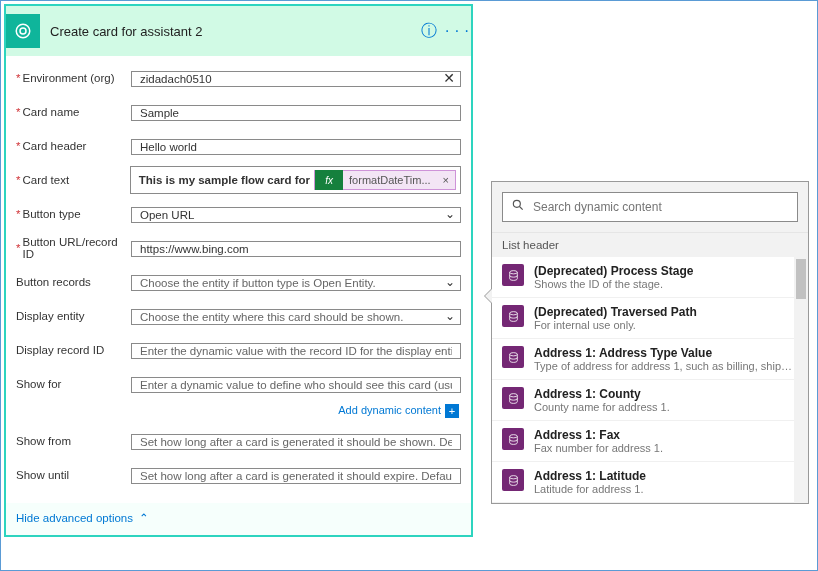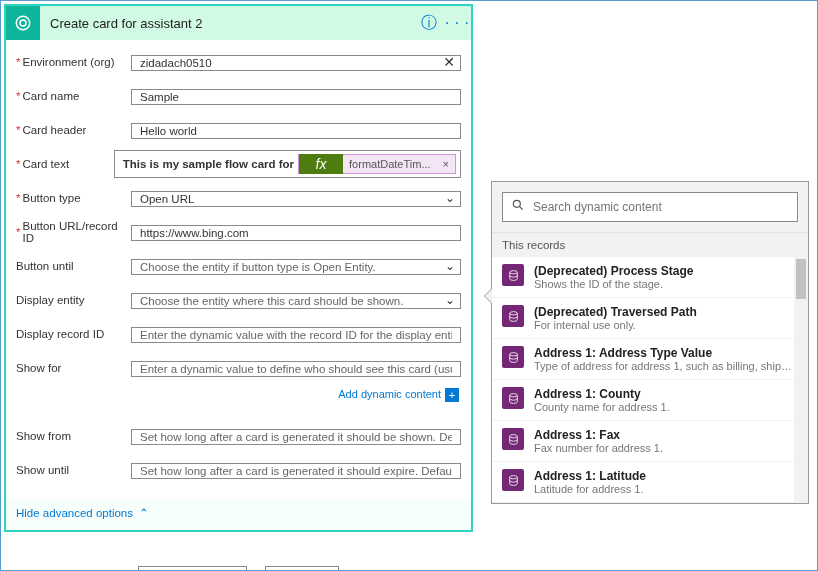--- a/index.html
+++ b/index.html
@@ -2,43 +2,43 @@
 <html><head>
 <meta charset="utf-8">
 <style>
 * { box-sizing: border-box; margin: 0; padding: 0; font-family: "Segoe UI", Arial, sans-serif; }
 body { background: #fff; width: 818px; height: 571px; overflow: hidden; border: 1px solid #5a9bd5; }
 .canvas { display: flex; height: 100%; }
 .left { width: 475px; padding: 3px; }
 .right { flex: 1; padding-top: 180px; position: relative; }
 
 .card { border: 2px solid #2dd4bf; background: #f6fffc; }
-.card-header { display: flex; align-items: center; background: #d1fae5; height: 34px; }
+.card-header { display: flex; align-items: center; background: #d1fae5; height: 50px; }
 .card-header .logo { width: 34px; height: 34px; background: #0fb59b; display: flex; align-items: center; justify-content: center; }
 .card-header .logo svg { width: 18px; height: 18px; }
 .card-header .title { flex: 1; padding: 0 10px; font-size: 13px; color: #222; }
 .card-header .info-icon, .card-header .more-icon { width: 28px; text-align: center; color: #0078d4; cursor: pointer; }
 
 .fields { padding: 8px 10px; background: #fff; }
 .row { display: flex; align-items: center; margin-bottom: 6px; min-height: 28px; }
 .row .label { width: 115px; font-size: 11.5px; color: #333; display: flex; align-items: center; }
 .row .label .req { color: #d13438; margin-right: 2px; }
 .row .input { flex: 1; position: relative; }
 .row .input input { width: 100%; height: 16px; border: 1px solid #8a8a8a; padding: 0 8px; font-size: 11.5px; color: #333; }
 .row .input input::placeholder { color: #666; }
 .row .input .chev { position: absolute; right: 6px; top: 50%; transform: translateY(-50%); font-size: 12px; color: #333; pointer-events: none; }
 .row .input .clear { position: absolute; right: 6px; top: 50%; transform: translateY(-50%); font-size: 14px; color: #333; cursor: pointer; }
 .row .input .pill-wrap { display:flex; align-items:center; width:100%; height:28px; border:1px solid #8a8a8a; padding:0 4px 0 8px; font-size:11.5px; }
 .pill-wrap .pretext { color:#333; white-space:nowrap;font-weight:bold; }
 .pill { display:flex; align-items:center; background:#f3e5f5; border:1px solid #ce93d8; height:20px; margin-left:4px; font-size:11px; }
-.pill .fx { background:#4d7c0f; color:#fff; width:44px; height:20px; display:flex; align-items:center; justify-content:center; font-style:italic; font-size:14px; }
+.pill .fx { background:#15803d; color:#fff; width:28px; height:20px; display:flex; align-items:center; justify-content:center; font-style:italic; font-size:10px; }
 .pill .ptxt { padding:0 6px; color:#555; }
 .pill .px { padding:0 6px; color:#555; cursor:pointer; }
 
-.dyn-link { text-align: right; font-size: 11px; color: #0078d4; padding-right: 2px; margin: 2px 0 20px; }
+.dyn-link { text-align: right; font-size: 11px; color: #0078d4; padding-right: 2px; margin: 2px 0 9px; }
 .dyn-link .plus { display:inline-block; width:14px; height:14px; background:#0078d4; color:#fff; text-align:center; line-height:14px; font-size:11px; margin-left:4px; vertical-align:middle; }
 .adv { font-size: 11.5px; color: #0078d4; padding: 8px 0 10px 10px; cursor: pointer; background:#f6fffc; }
 .adv .caret { margin-left: 6px; }
 
 .bottom-actions { display:flex; justify-content:center; gap:18px; margin-top:34px; }
 .btn { border:1px solid #8a8a8a; background:#fff; height:32px; padding:0 22px; font-size:12.5px; color:#333; cursor:pointer; }
 
 .panel { border:1px solid #999; background:#fff; width: 318px; position:absolute; right:8px; top:180px; }
 .panel .tabs { display:flex; border-bottom:1px solid #eaeaea; padding: 4px 10px 0; }
 .tabs .tab { font-size:12.5px; color:#555; padding:10px 12px 8px; cursor:pointer; }
@@ -123,21 +123,21 @@
         </div>
         <div class="row">
           <div class="label">
               <span class="req">*</span>
               <span>Button URL/record ID</span>
             </div>
           <div class="input"><input value="https://www.bing.com" style=""></div>
         </div>
         <div class="row">
           <div class="label">
-              <span>Button until</span>
+              <span>Button records</span>
             </div>
           <div class="input"><input placeholder="Choose the entity if button type is Open Entity." style=""><span class="chev">⌄</span></div>
         </div>
         <div class="row">
           <div class="label">
               <span>Display entity</span>
             </div>
           <div class="input"><input placeholder="Choose the entity where this card should be shown." style=""><span class="chev">⌄</span></div>
         </div>
         <div class="row">
@@ -179,21 +179,21 @@
       <div class="arrow-callout"></div>
       <div class="searchwrap">
         <div class="srch">
           <span><svg width="14" height="14" viewBox="0 0 24 24">
                 <circle cx="10" cy="10" r="6" fill="none" stroke="#555" stroke-width="2"></circle>
                 <line x1="15" y1="15" x2="20" y2="20" stroke="#555" stroke-width="2"></line>
               </svg></span>
           <input placeholder="Search dynamic content" style="">
         </div>
       </div>
-      <div class="sect">This records</div>
+      <div class="sect">List header</div>
       <div class="scroll" id="item-list">
         <div class="item">
             <div class="ico">
               <svg viewBox="0 0 24 24">
                 <ellipse cx="12" cy="6" rx="7" ry="3" fill="none" stroke="#fff" stroke-width="1.5"></ellipse>
                 <path d="M5 6v12c0 1.7 3.1 3 7 3s7-1.3 7-3V6" fill="none" stroke="#fff" stroke-width="1.5"></path>
                 <path d="M5 12c0 1.7 3.1 3 7 3s7-1.3 7-3" fill="none" stroke="#fff" stroke-width="1.5"></path>
               </svg>
             </div>
             <div class="txt">

